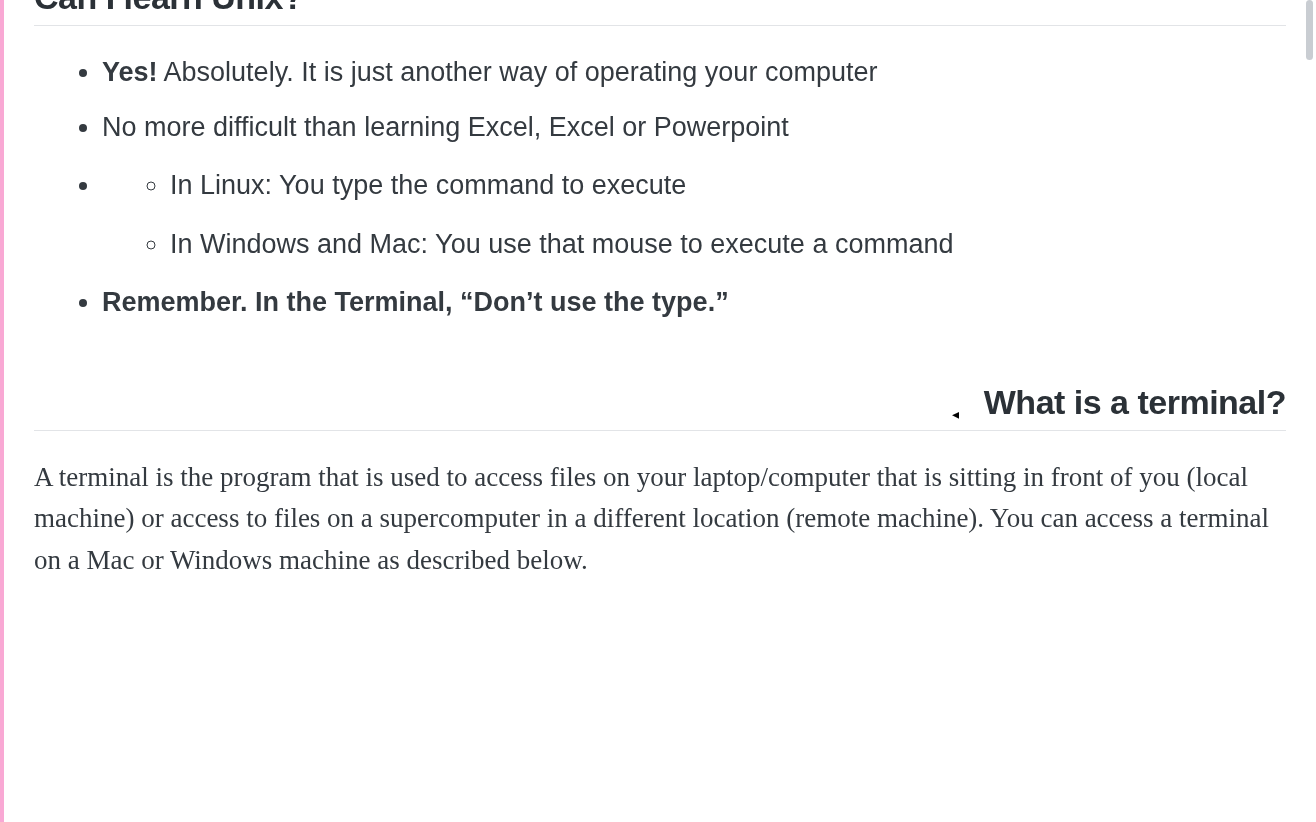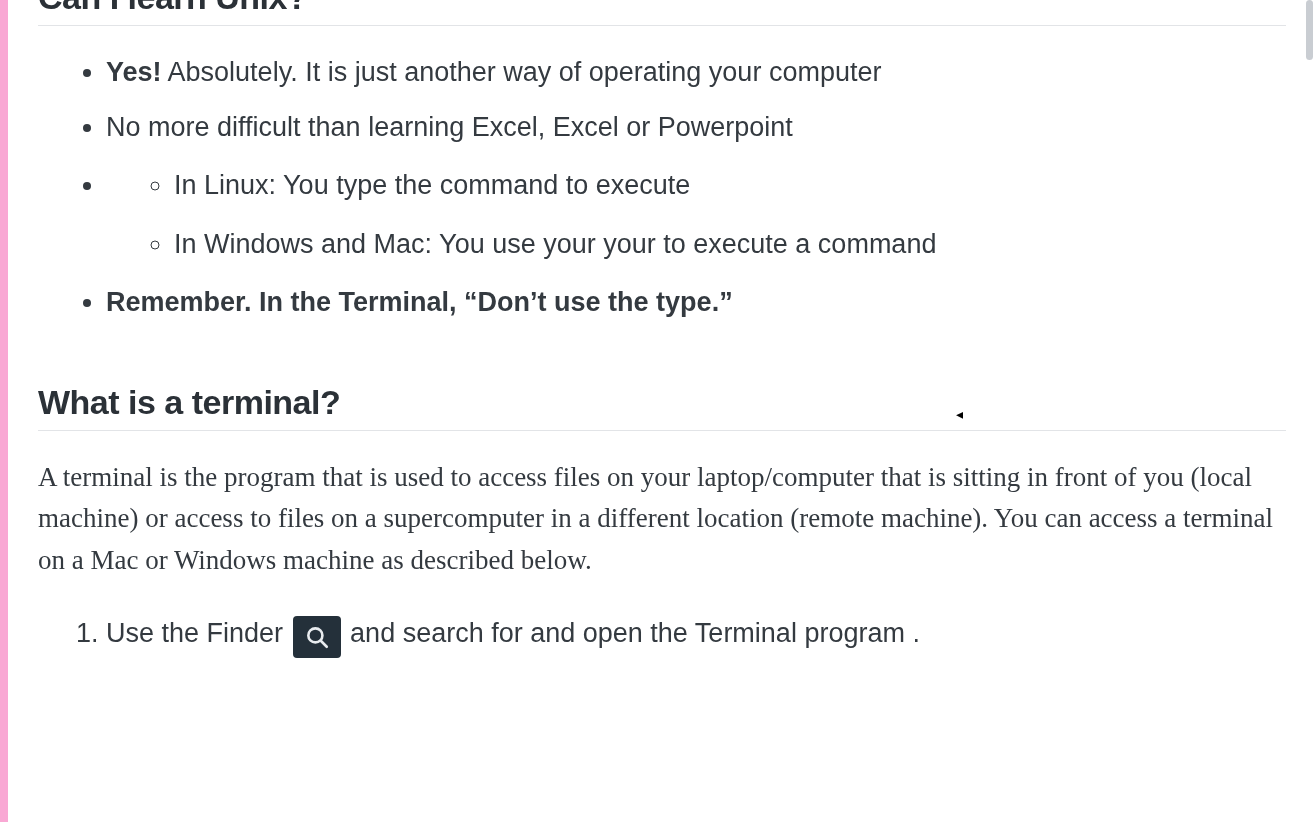--- a/index.html
+++ b/index.html
@@ -9,21 +9,21 @@
     font-family: -apple-system, BlinkMacSystemFont, "Segoe UI", Helvetica, Arial, sans-serif;
     color: #2b3137;
   }
   .page {
     box-sizing: border-box;
     width: 1316px;
     height: 822px;
     padding: 0 30px 0 30px;
     overflow: hidden;
     position: relative;
-    border-left: 8px solid #f9a8d4;
+    border-left: 4px solid #f9a8d4;
   }
   h2.section-title {
     font-size: 34px;
     font-weight: 800;
     margin: 0 0 8px 0;
     color: #2b3137;
     letter-spacing: -0.5px;
   }
   h2.section-title.cut {
     margin-top: -22px; 
@@ -121,40 +121,30 @@
   <hr class="rule">
 
   <ul class="bullets">
     <li>
       <span class="bold">Yes!</span><span> Absolutely. It is just another way of operating your computer</span>
     </li>
     <li>No more difficult than learning Excel, Excel or Powerpoint</li>
     <li>
       <ul class="sub">
         <li>In Linux: You type the command to execute</li>
-        <li>In Windows and Mac: You use your your to execute a command</li>
+        <li>In Windows and Mac: You use that mouse to execute a command</li>
       </ul>
     </li>
     <li>
       <span class="bold">Remember. In the Terminal, “Don’t use the type.”</span>
     </li>
   </ul>
 
-  <h2 class="section-title" style="margin-top:60px;">What is a terminal?</h2>
+  <h2 class="section-title" style="margin-top:60px;text-align:right;">What is a terminal?</h2>
   <hr class="rule">
 
   <p class="body">A terminal is the program that is used to access files on your laptop/computer that is sitting in front of you (local machine) or access to files on a supercomputer in a different location (remote machine). You can access a terminal on a Mac or Windows machine as described below.</p>
 
 
-  <ol class="steps">
-    <li>
-      <span>Use the Finder </span><span class="spotlight-icon">
-        <svg viewBox="0 0 24 24" fill="none" stroke="#e9ecef" stroke-width="2.4" stroke-linecap="round">
-          <circle cx="10.5" cy="10.5" r="6.5"></circle>
-          <line x1="15.5" y1="15.5" x2="21" y2="21"></line>
-        </svg>
-      </span><span> and search for and open the Terminal program .</span>
-    </li>
-  </ol>
 
   <div class="cursor">◂</div>
   <div class="scroll-hint"></div>
 </div>
 
 </body></html>

